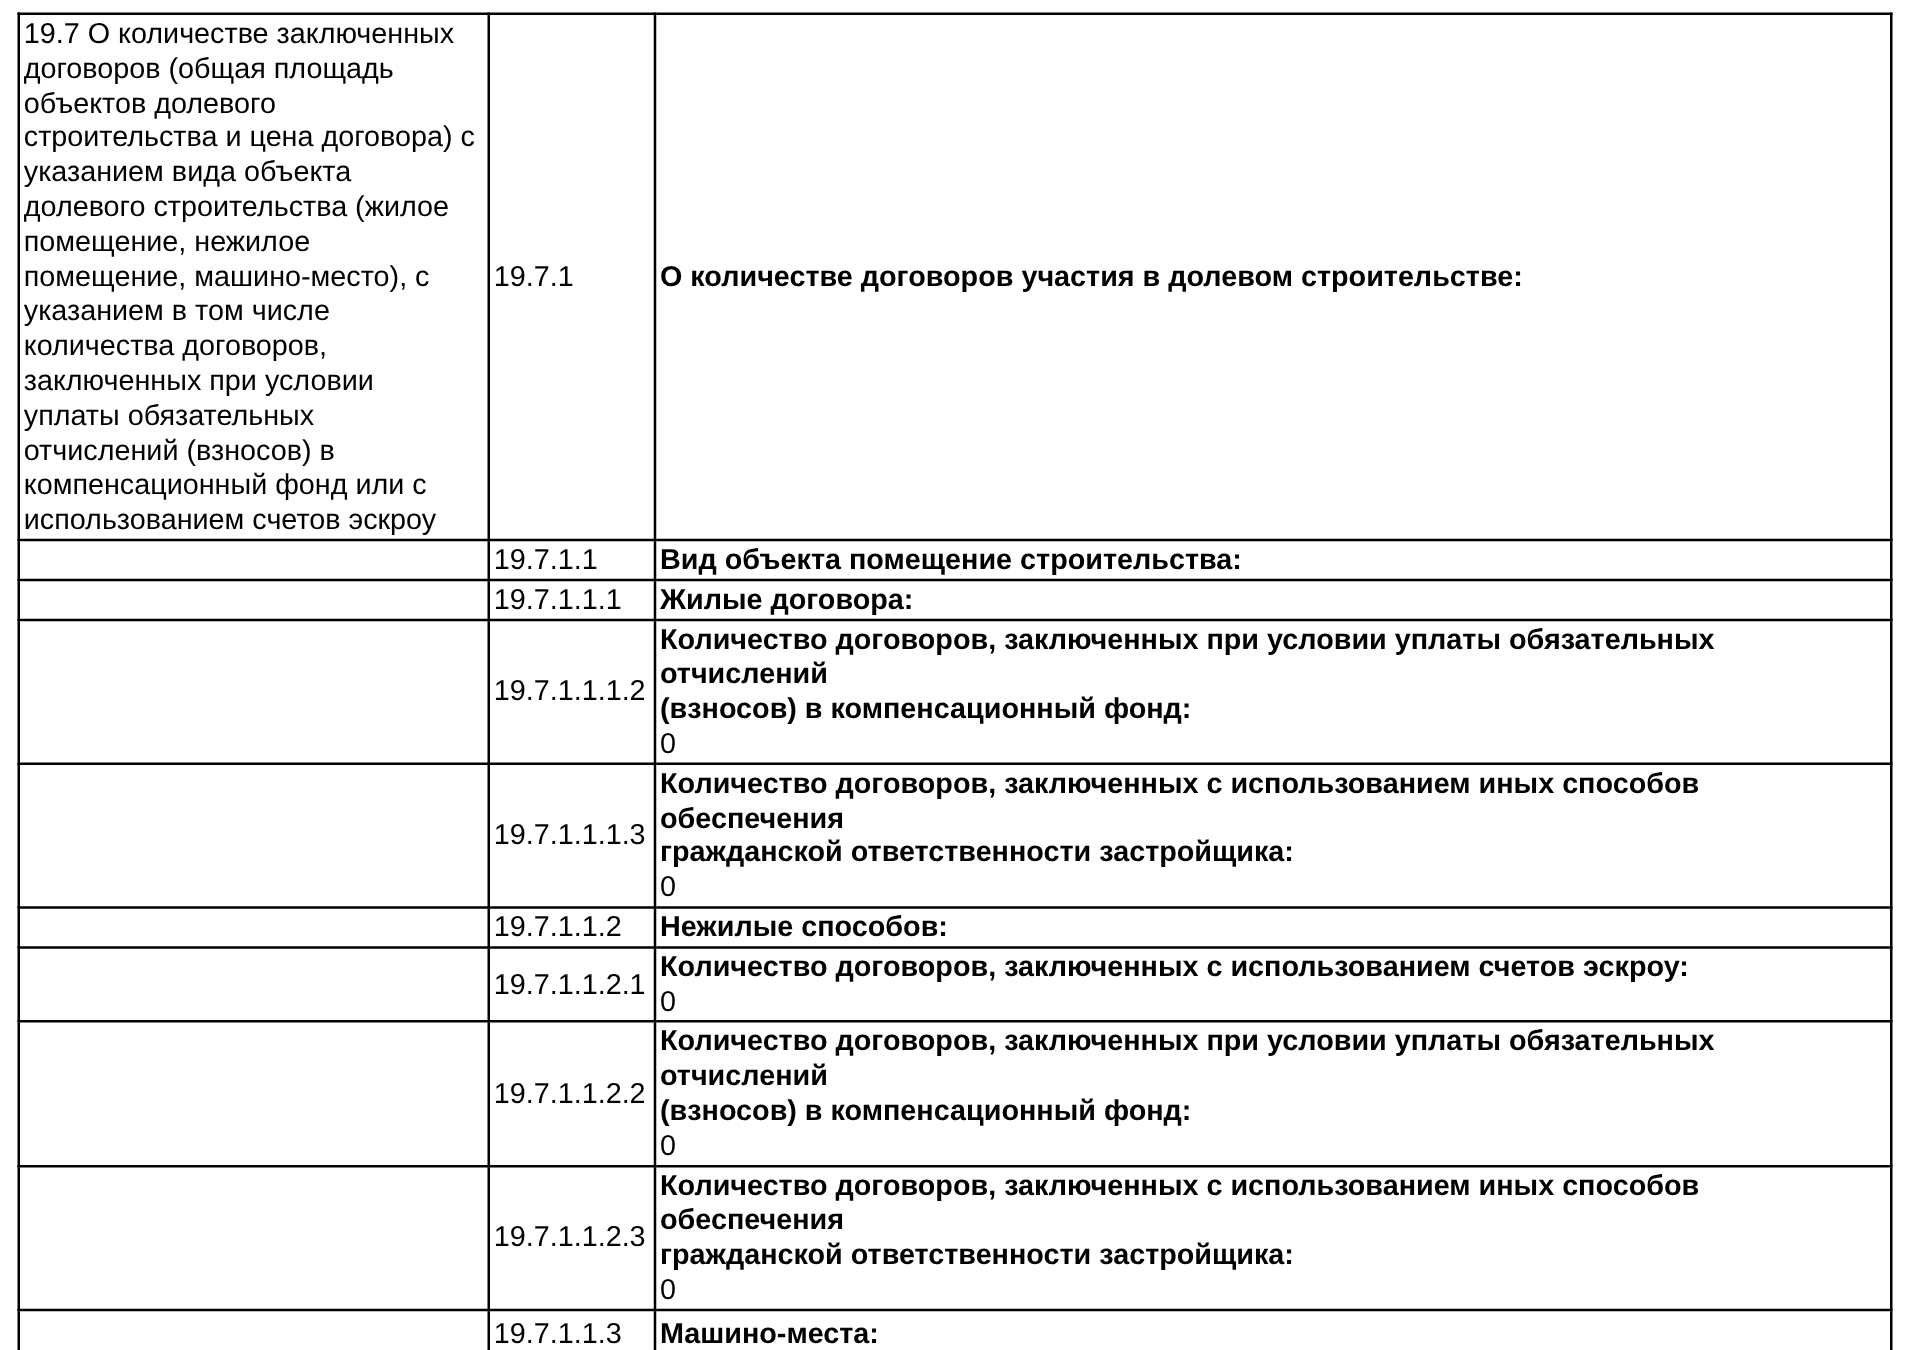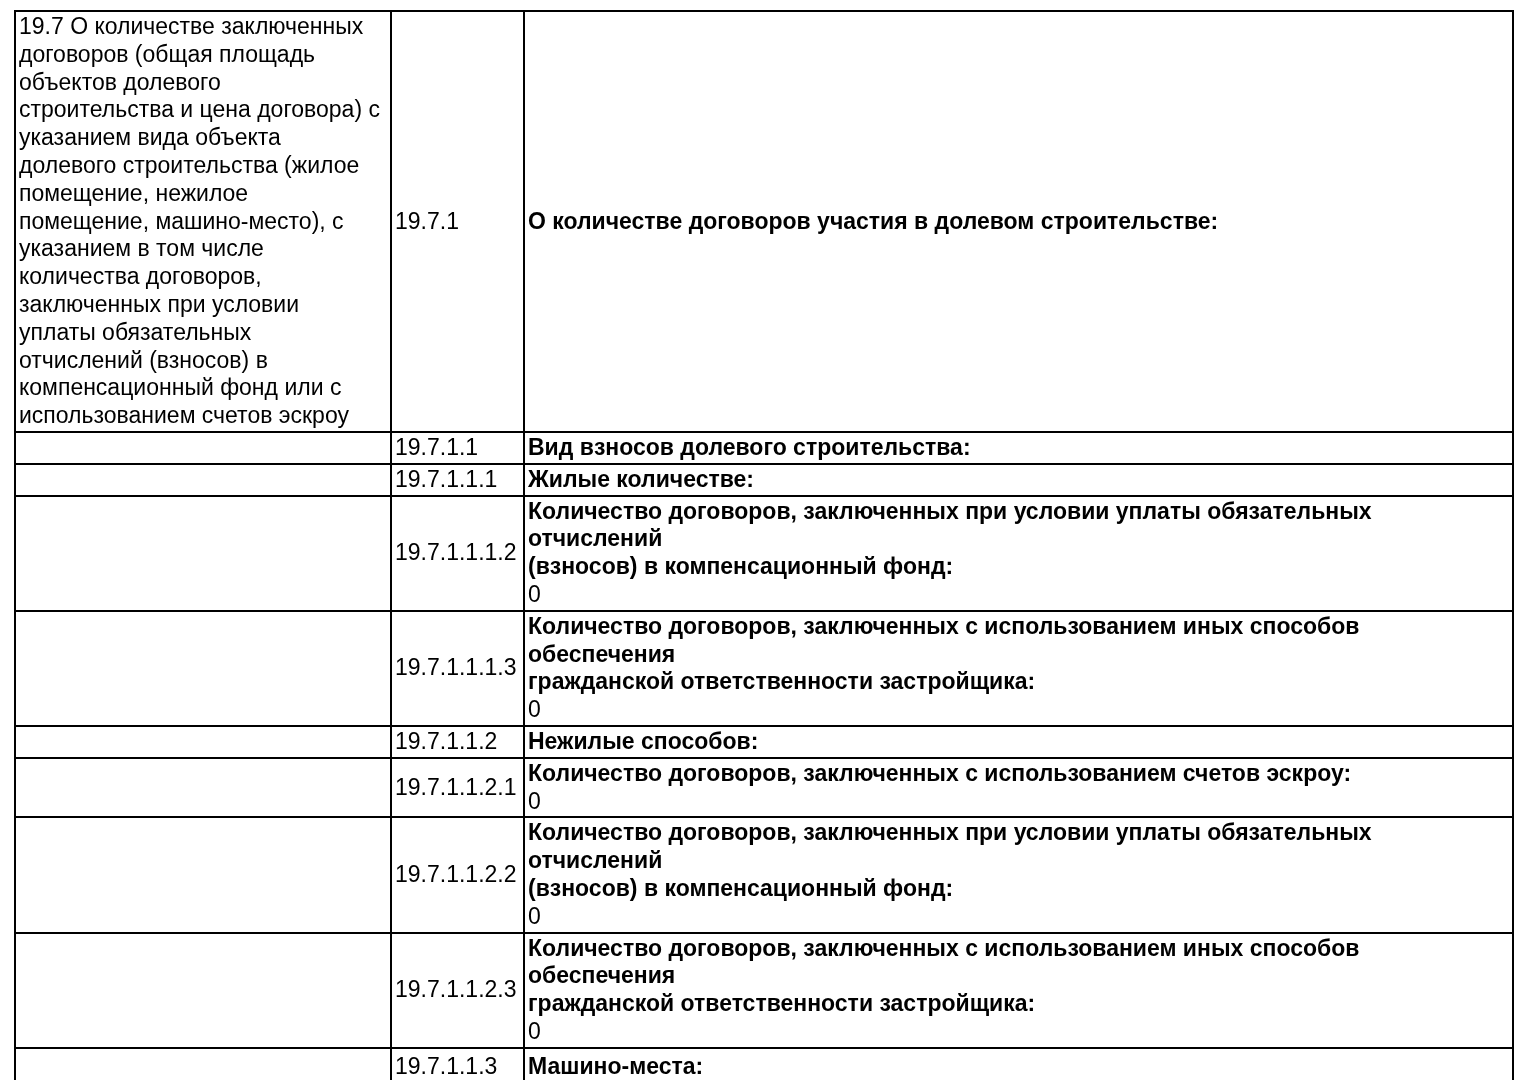--- a/index.html
+++ b/index.html
@@ -80,28 +80,28 @@
 использованием счетов эскроу</td>
       <td class="c-code">19.7.1</td>
       <td class="c-details">
         <div class="details-label">О количестве договоров участия в долевом строительстве:</div>
       </td>
     </tr>
     <tr class="h-single">
       <td class="c-desc"></td>
       <td class="c-code">19.7.1.1</td>
       <td class="c-details">
-        <div class="details-label">Вид взносов долевого строительства:</div>
+        <div class="details-label">Вид объекта помещение строительства:</div>
       </td>
     </tr>
     <tr class="h-single">
       <td class="c-desc"></td>
       <td class="c-code">19.7.1.1.1</td>
       <td class="c-details">
-        <div class="details-label">Жилые количестве:</div>
+        <div class="details-label">Жилые договора:</div>
       </td>
     </tr>
     <tr class="h-triple">
       <td class="c-desc"></td>
       <td class="c-code">19.7.1.1.1.2</td>
       <td class="c-details">
         <div class="details-label">Количество договоров, заключенных при условии уплаты обязательных отчислений
 (взносов) в компенсационный фонд:</div>
         <div class="details-value">0</div>
       </td>

